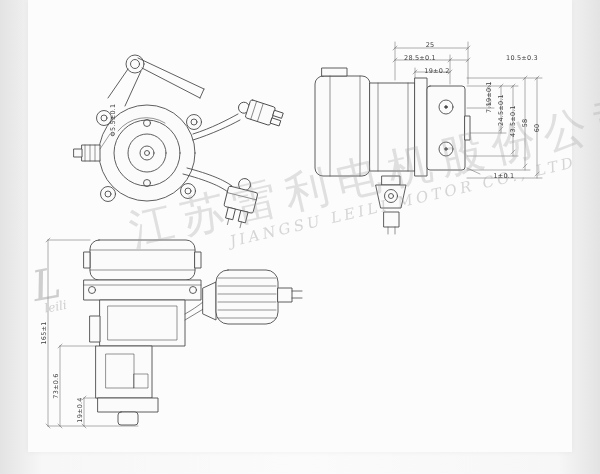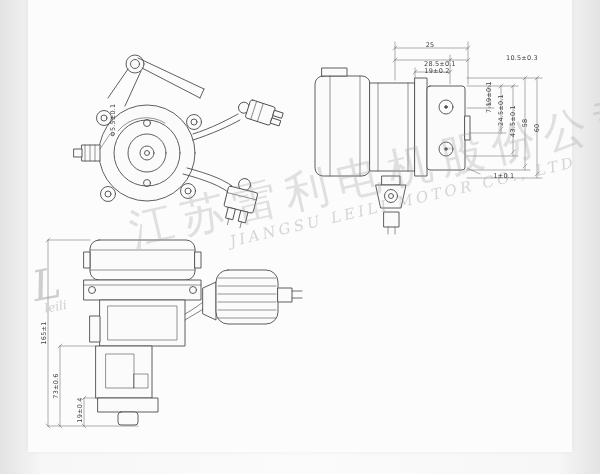--- a/index.html
+++ b/index.html
@@ -196,21 +196,21 @@
   <div class="watermark">
     <div class="wm-cn">江苏雷利电机股份公司</div>
     <div class="wm-en">JIANGSU LEILI MOTOR CO., LTD</div>
   </div>
   <div class="logo">
     <span class="logo-l">L</span>
     <span class="logo-script">leili</span>
   </div>
 
   <span class="dim" style="left:430px;top:45px;">25</span>
-  <span class="dim" style="left:420px;top:64px;margin-left:20px;">28.5±0.1</span>
+  <span class="dim" style="left:420px;top:58px;">28.5±0.1</span>
   <span class="dim" style="left:522px;top:58px;">10.5±0.3</span>
   <span class="dim" style="left:437px;top:71px;">19±0.2</span>
   <span class="dim v" style="left:489px;top:97px;">7.19±0.1</span>
   <span class="dim v" style="left:501px;top:110px;">24.5±0.1</span>
   <span class="dim v" style="left:513px;top:121px;">43.5±0.1</span>
   <span class="dim v" style="left:525px;top:123px;">58</span>
   <span class="dim v" style="left:537px;top:128px;">60</span>
   <span class="dim" style="left:504px;top:176px;">1±0.1</span>
   <span class="dim v" style="left:113px;top:120px;">Φ5.5±0.1</span>
   <span class="dim v" style="left:44px;top:333px;">165±1</span>

